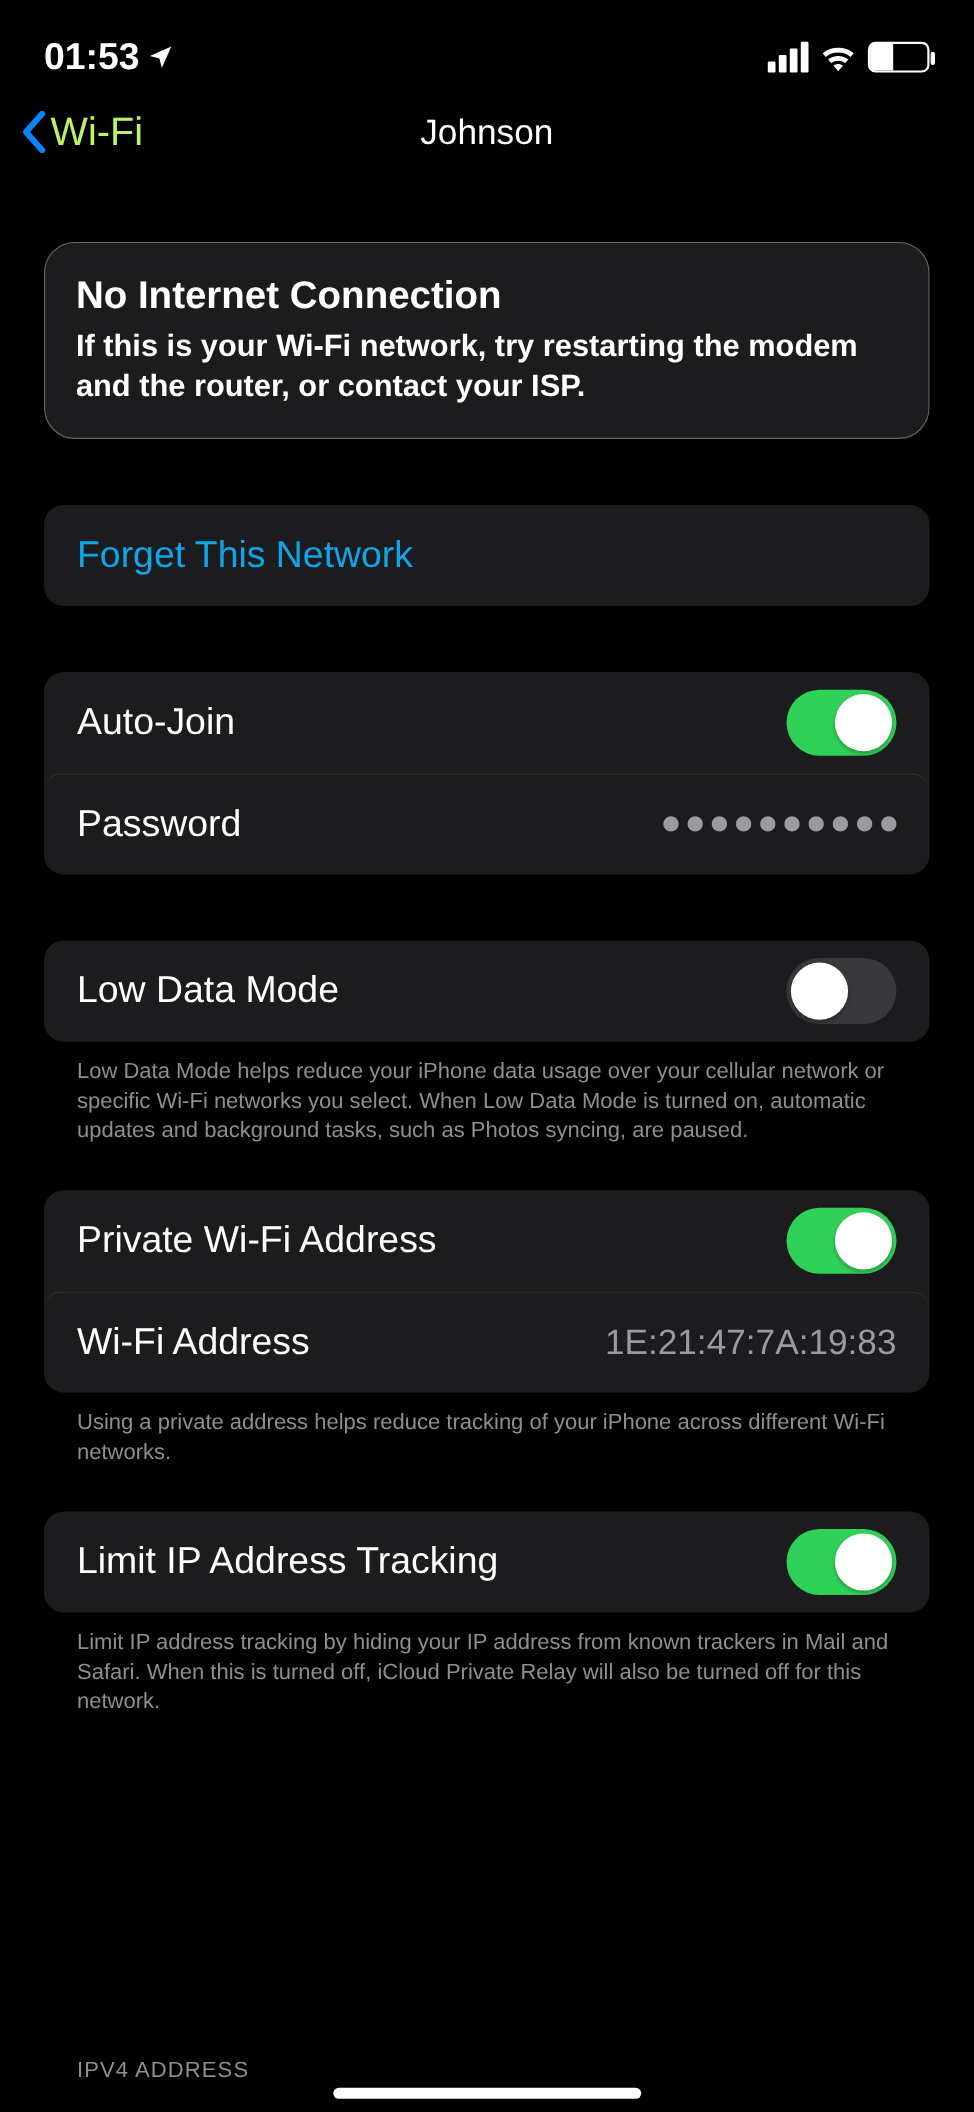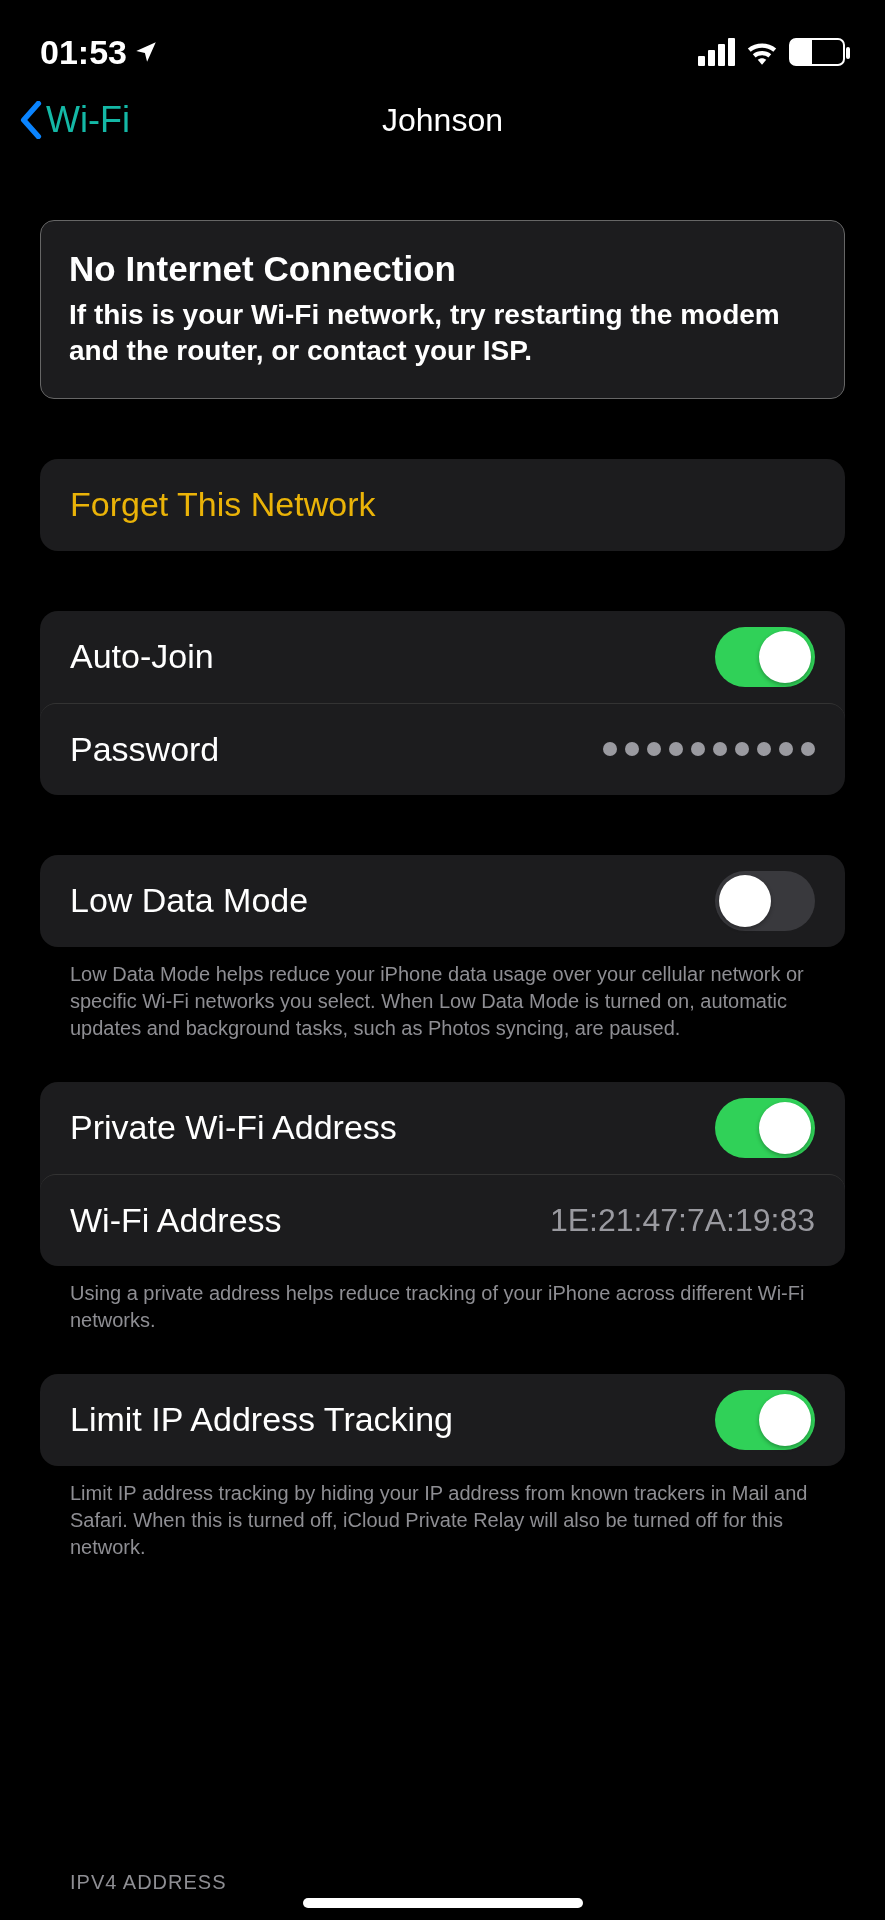--- a/index.html
+++ b/index.html
@@ -1,33 +1,33 @@
 <!DOCTYPE html>
 <html><head>
 <meta charset="utf-8">
 <style>
   * { box-sizing: border-box; margin: 0; padding: 0; }
   html, body { width: 885px; height: 1920px; background:#000; color:#fff; font-family: -apple-system, "Helvetica Neue", Helvetica, Arial, sans-serif; overflow:hidden;}
   .status-bar { display:flex; justify-content:space-between; align-items:center; padding: 24px 40px 10px 40px; height:90px;}
   .status-time { font-size:34px; font-weight:600; display:flex; align-items:center; gap:6px;}
   .status-icons { display:flex; align-items:center; gap:10px;}
   .nav-bar { display:flex; align-items:center; position:relative; height:60px; padding: 0 20px;}
-  .back-btn { display:flex; align-items:center; color:#14b8a6; font-size:36px; gap:4px;}
+  .back-btn { display:flex; align-items:center; color:#bef264; font-size:36px; gap:4px;}
   .back-chevron { width:22px; height:38px;}
   .nav-title { position:absolute; left:0; right:0; text-align:center; font-size:32px; font-weight:400; pointer-events:none;}
   .content { padding: 30px 40px 0 40px;}
-  .alert-box { border:1px solid #666; border-radius:14px; background:#1c1c1e; padding:28px 28px;}
+  .alert-box { border:1px solid #666; border-radius:28px; background:#1c1c1e; padding:28px 28px;}
   .alert-title { font-size:35px; font-weight:700; margin-bottom:8px;}
   .alert-body { font-size:28px; color:#ffffff; line-height:1.3;font-weight:bold;}
   .group { background:#1c1c1e; border-radius:18px; overflow:hidden;}
   .row { display:flex; align-items:center; justify-content:space-between; min-height:92px; padding:0 30px;}
   .row + .row { border-top:1px solid #333;border-radius:16px;}
   .row-label { font-size:34px; color:#fff;}
   .row-value { font-size:32px; color:#9a9aa0;}
-  .link { color:#eab308; font-size:34px; }
+  .link { color:#0ea5e9; font-size:34px; }
   .footer-text { color:#8e8e93; font-size:20px; padding:14px 30px 0 30px; line-height:1.35;}
   .section-gap { height:60px;}
   .section-gap-sm { height:40px;}
   .switch { width:100px; height:60px; border-radius:30px; position:relative;}
   .switch-on { background:#30d158;}
   .switch-off { background:#39393d;}
   .knob { position:absolute; top:4px; width:52px; height:52px; border-radius:50%; background:#fff; box-shadow:0 2px 4px rgba(0,0,0,0.3);}
   .switch-on .knob { right:4px;}
   .switch-off .knob { left:4px;}
   .dots { display:flex; gap:8px;}

